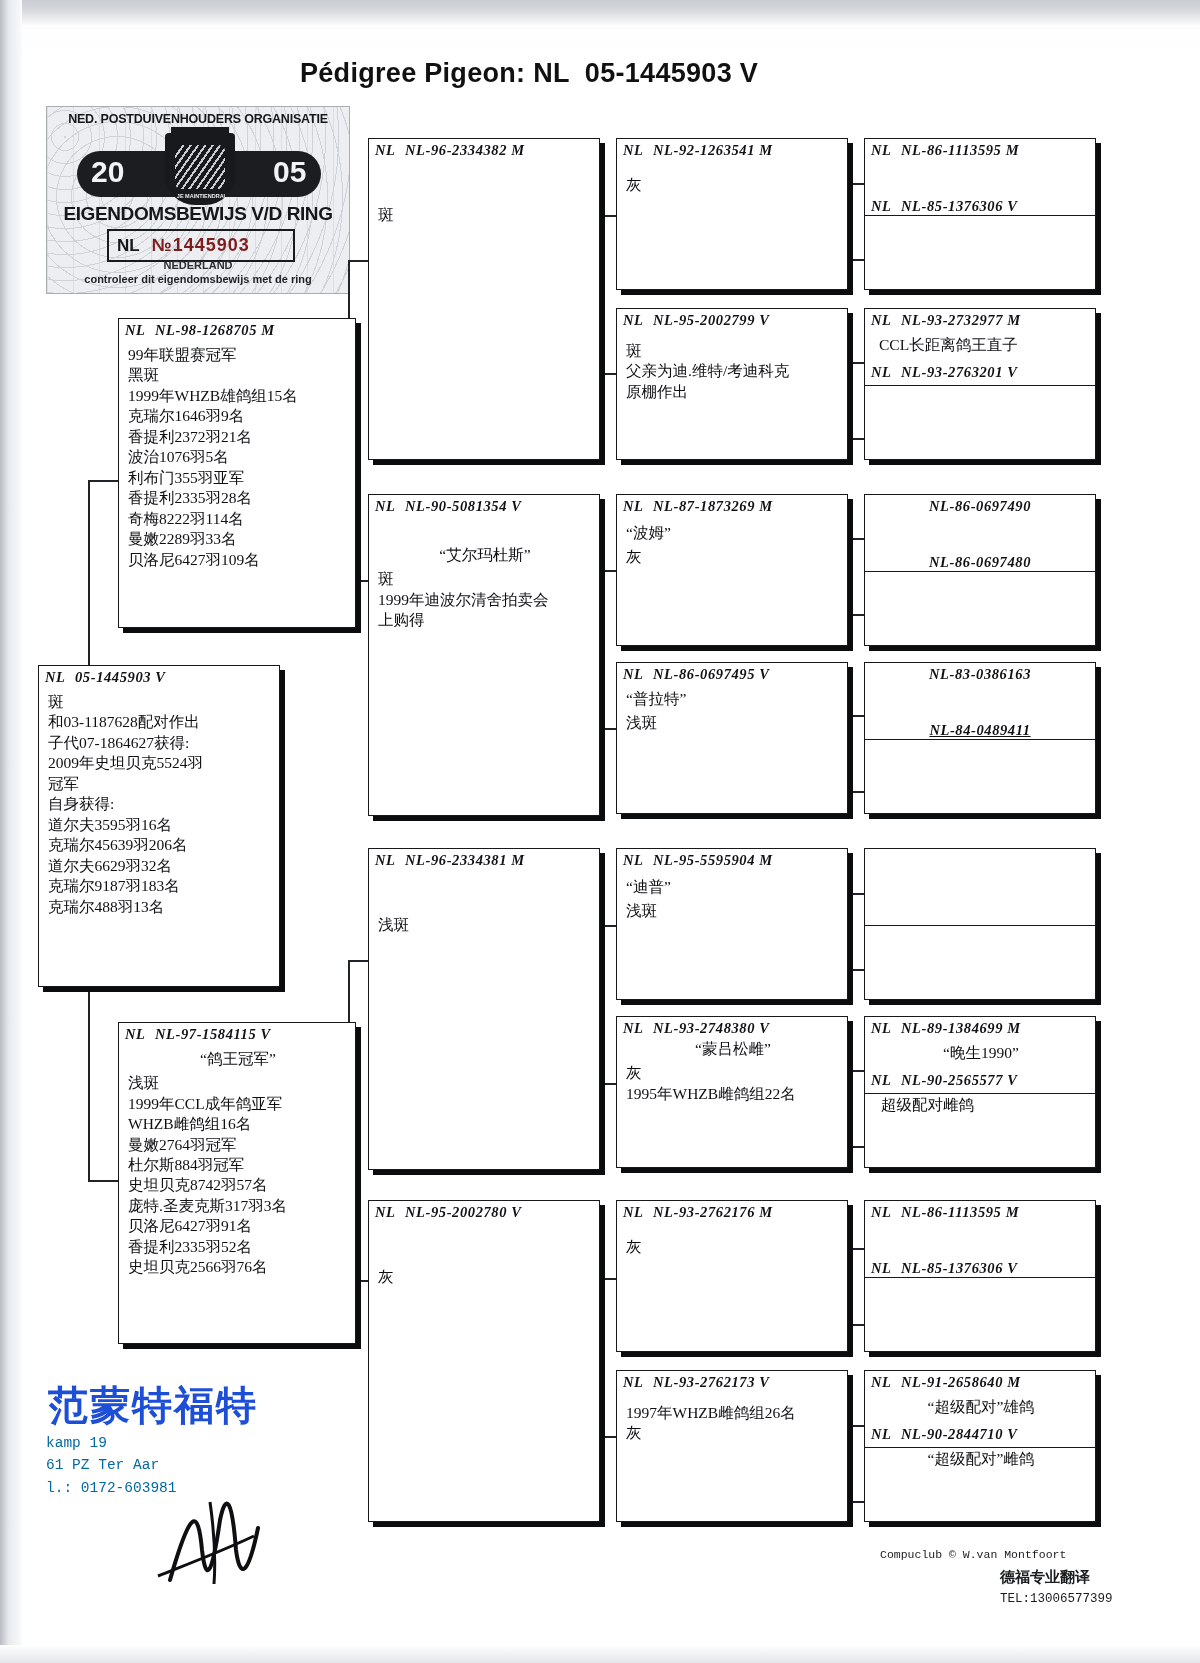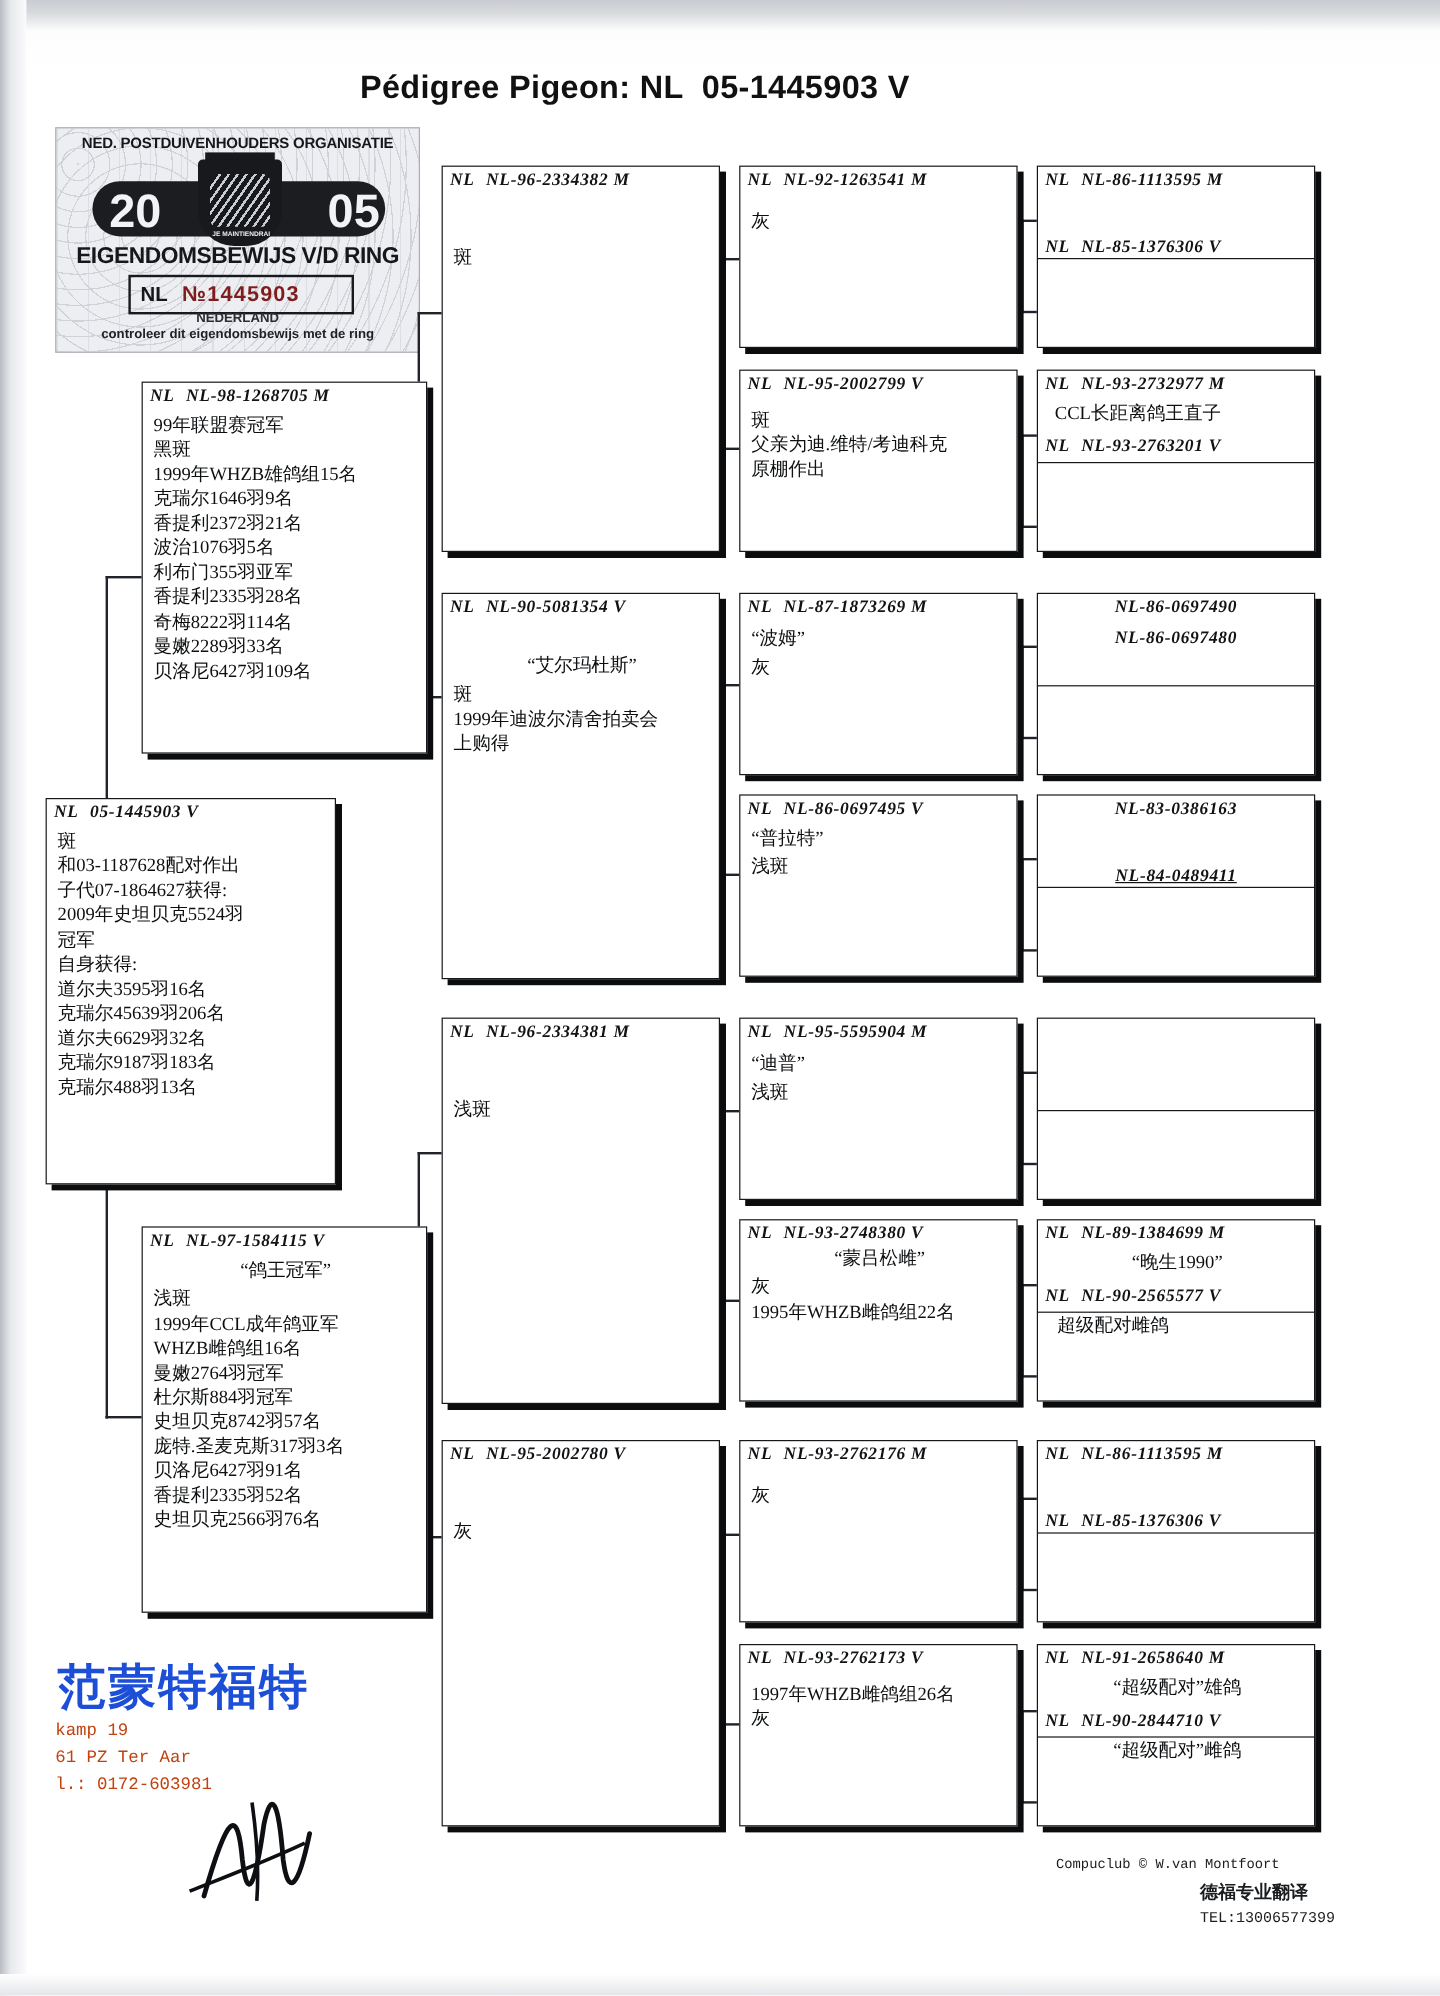--- a/index.html
+++ b/index.html
@@ -43,21 +43,21 @@
     background:
       repeating-radial-gradient(circle at 18px 30px,#8e939c 0 1px,transparent 1px 13px),
       repeating-radial-gradient(circle at 70px 90px,#8e939c 0 1px,transparent 1px 15px),
       repeating-linear-gradient(90deg,#b7bbc2 0 1px,transparent 1px 26px);}
   .stamp .orgline{position:absolute;top:5px;left:0;width:302px;text-align:center;
     font-family:"Liberation Sans",sans-serif;font-weight:700;font-size:12.5px;
     color:#15171a;letter-spacing:-.2px;white-space:nowrap;}
   .stamp .oval{position:absolute;left:30px;top:44px;width:244px;height:46px;
     background:#1b1d20;border-radius:24px;}
   .stamp .yl,.stamp .yr{position:absolute;top:48px;font-family:"Liberation Sans",sans-serif;
-    font-size:39px;font-weight:700;color:#f2f3f5;}
+    font-size:30px;font-weight:700;color:#f2f3f5;}
   .stamp .yl{left:44px;} .stamp .yr{left:226px;}
   .stamp .crest{position:absolute;left:118px;top:26px;width:70px;height:72px;
     background:#17191c;border-radius:4px 4px 30px 30px;}
   .stamp .crest:after{content:"";position:absolute;left:10px;top:12px;width:50px;height:44px;
     background:repeating-linear-gradient(125deg,#c9ccd1 0 2px,#17191c 2px 6px);border-radius:6px;}
   .stamp .crowntop{position:absolute;left:124px;top:20px;width:58px;height:10px;background:#17191c;}
   .stamp .motto{position:absolute;left:118px;top:86px;width:72px;text-align:center;
     font-family:"Liberation Sans",sans-serif;font-size:5.5px;font-weight:700;color:#eceef1;}
   .stamp .eig{position:absolute;top:96px;left:0;width:302px;text-align:center;
     font-family:"Liberation Sans",sans-serif;font-weight:700;font-size:19px;color:#15171a;
@@ -92,21 +92,21 @@
 
   
   .ln{position:absolute;background:#20242a;}
 
   
   .breeder{position:absolute;left:48px;top:1378px;
     font-size:40px;font-weight:700;color:#1d4ed8;letter-spacing:2px;
     font-family:"Liberation Serif",serif;}
   .addr{position:absolute;left:46px;top:1432px;
     font-family:"Liberation Mono",monospace;font-size:14.5px;line-height:1.55;
-    color:#c2410c;white-space:pre-line;}
+    color:#0369a1;white-space:pre-line;}
   .sig{position:absolute;left:150px;top:1480px;width:200px;height:120px;}
   .compu{position:absolute;left:880px;top:1548px;
     font-family:"Liberation Mono",monospace;font-size:11.5px;color:#1a1d20;white-space:nowrap;}
   .trans{position:absolute;left:1000px;top:1568px;
     font-size:15px;font-weight:700;color:#1a1d20;white-space:nowrap;
     font-family:"Liberation Serif",serif;}
   .tel{position:absolute;left:1000px;top:1592px;
     font-family:"Liberation Mono",monospace;font-size:12.5px;color:#1a1d20;white-space:nowrap;}
 </style>
 </head>
@@ -376,21 +376,21 @@
     </div>
     <div class="body cn"></div>
   </div>
 
   <div class="box" style="left:864px;top:494px;width:232px;height:152px;">
     <div class="ring center">
       <span class="num">NL-86-0697490</span>
     </div>
     <div class="body cn"></div>
     <div class="divider" style="top:76px;"></div>
-    <div class="ring center" style="font-style:italic;">
+    <div class="ring center" style="margin-top:30px;font-style:italic;">
       <span class="num">NL-86-0697480</span>
     </div>
     <div class="body cn"></div>
   </div>
 
   <div class="box" style="left:864px;top:662px;width:232px;height:152px;">
     <div class="ring center">
       <span class="num">NL-83-0386163</span>
     </div>
     <div class="body cn"></div>

